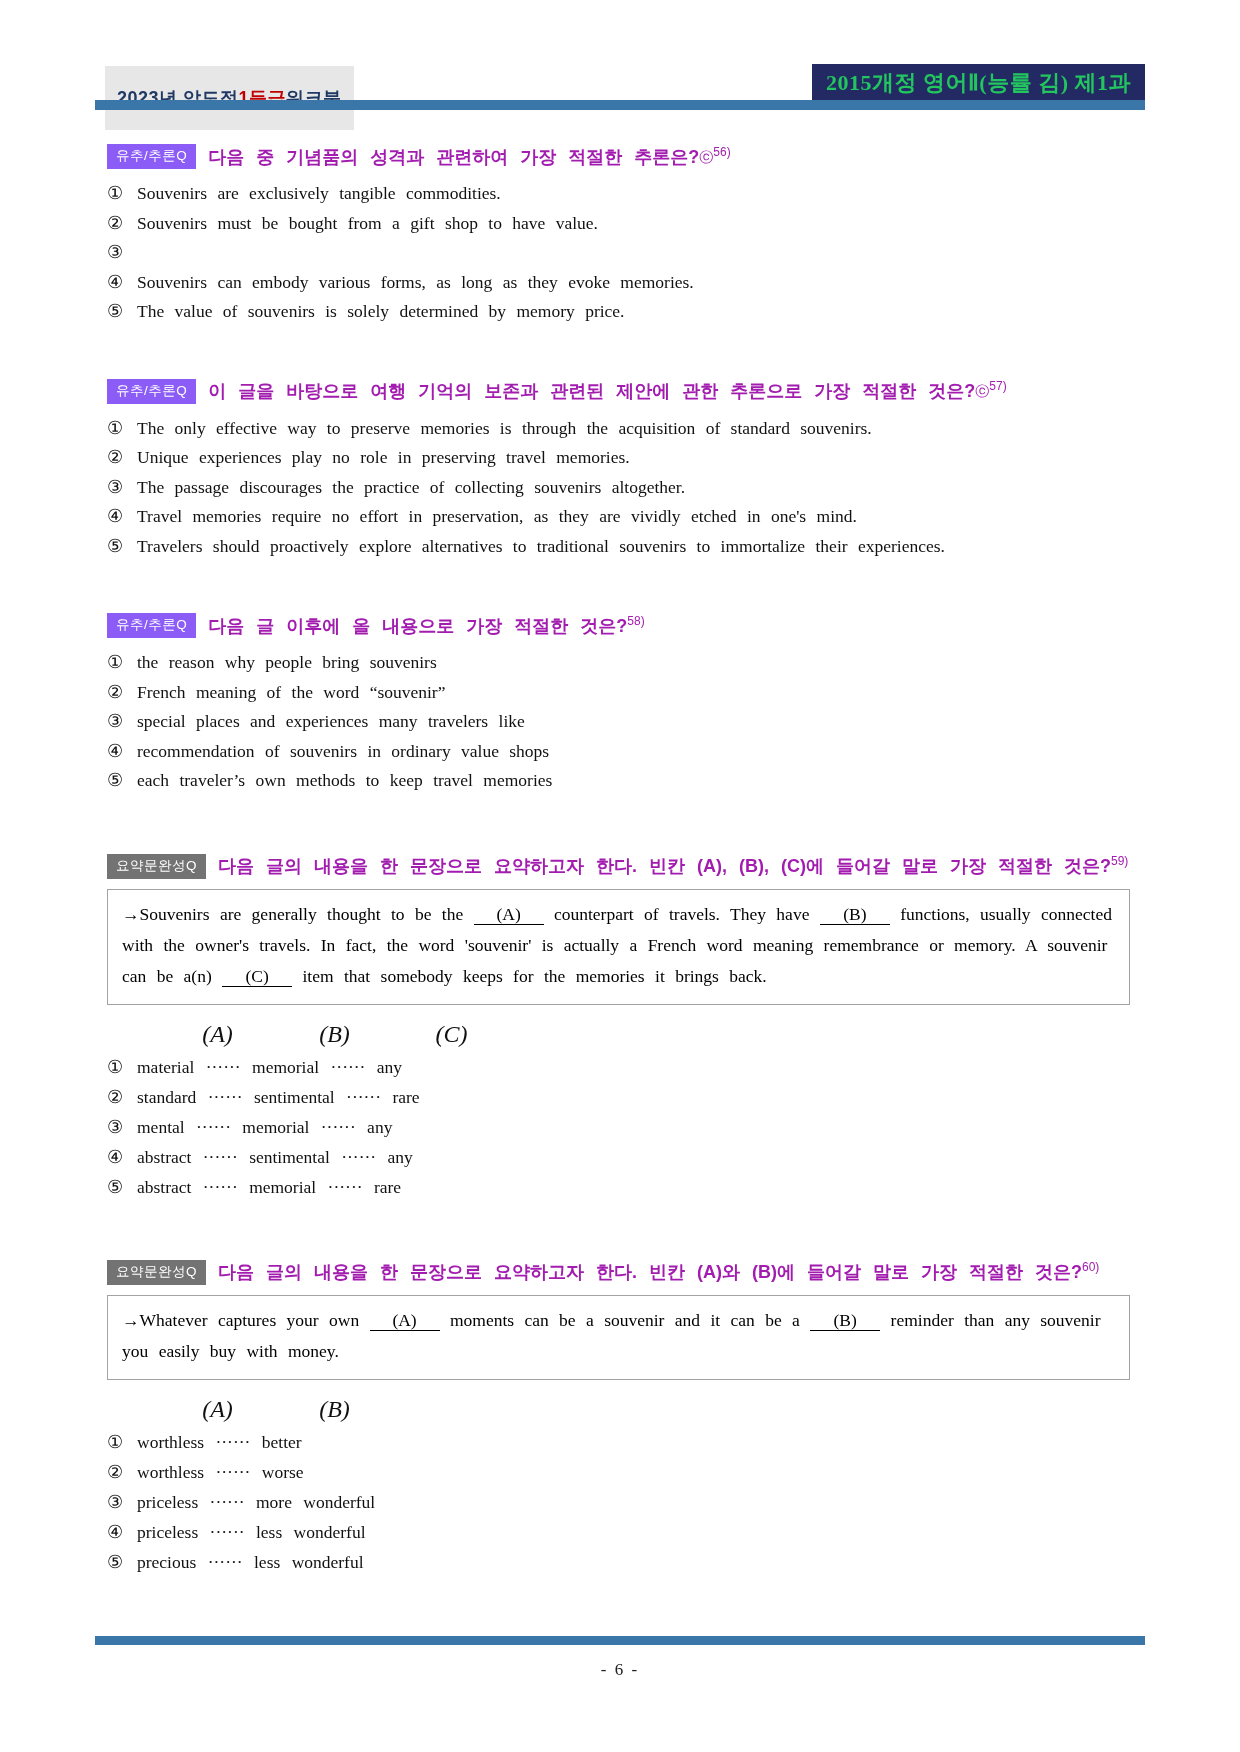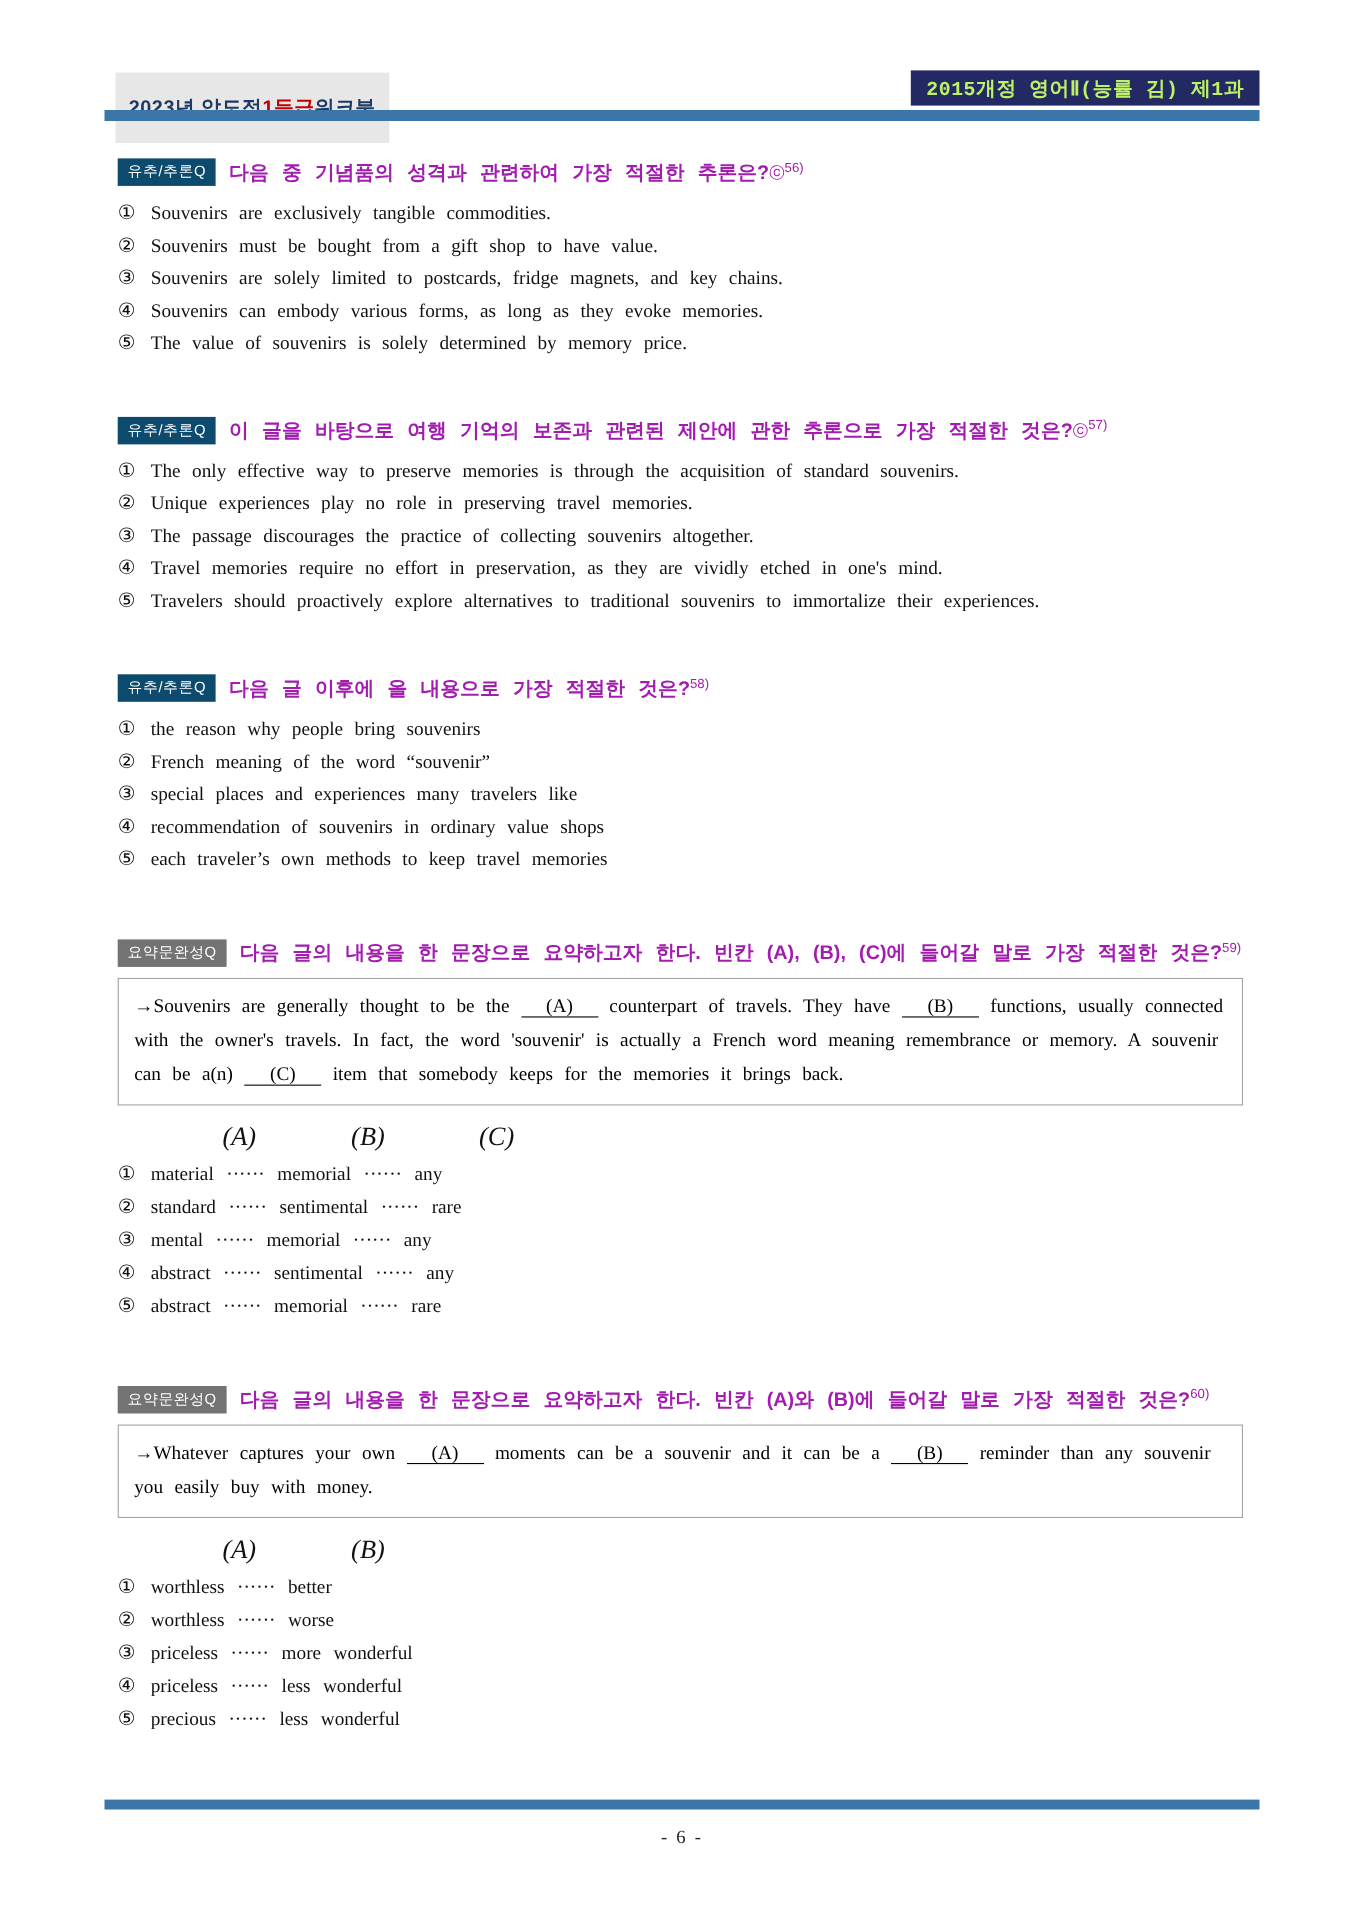--- a/index.html
+++ b/index.html
@@ -12,39 +12,39 @@
   .hdr-left {
     position:absolute; left:105px; top:66px;
     background:#e7e7e7; padding:20px 12px;
     font-family:"Liberation Sans", sans-serif; font-weight:bold; font-size:18px;
     color:#1f3864; letter-spacing:0.5px;
   }
   .hdr-left .hl { color:#c00000; }
   .hdr-right {
     position:absolute; right:95px; top:64px;
     background:#232a63; padding:4px 14px;
-    font-family:Liberation Mono, monospace; font-weight:bold; font-size:18px;
-    color:#bef264; letter-spacing:0.5px;
+    font-family:Liberation Serif, serif; font-weight:bold; font-size:22px;
+    color:#22c55e; letter-spacing:0.5px;
   }
   .rule { position:absolute; left:95px; width:1050px; height:10px; background:#3b76a9; }
   .rule-top { top:100px; }
   .rule-bottom { top:1636px; height:9px; }
   .page-num {
     position:absolute; left:0; right:0; top:1660px; text-align:center;
     font-size:17px; color:#222; letter-spacing:2px;
   }
   
   .main { position:absolute; left:107px; top:126px; width:1035px; }
   .qsec { margin-top:0; }
   .q-head { display:flex; align-items:center; gap:12px; margin-bottom:10px; }
   .badge {
     flex:0 0 auto; color:#fff; font-family:"Liberation Sans", sans-serif;
     font-size:13.5px; padding:3px 9px 4px; letter-spacing:0.5px;
   }
-  .badge.blue { background:#0c4a6e; }
+  .badge.blue { background:#8b5cf6; }
   .badge.gray { background:#737373; }
   .prompt {
     font-family:"Liberation Sans", sans-serif; font-weight:bold; font-size:18px;
     color:#a21caf; word-spacing:7px; white-space:nowrap;
   }
   .prompt .mark { font-size:14px; font-weight:normal; vertical-align:1px; }
   .prompt sup { font-size:12px; font-weight:normal; }
   .opt { display:flex; align-items:baseline; line-height:29.5px; font-size:17.5px; }
   .opt .num { flex:0 0 30px; font-size:18px; }
   .opt .txt { word-spacing:6px; }
@@ -86,21 +86,20 @@
       <div class="opt">
           <span class="num">①</span>
           <span class="txt">Souvenirs are exclusively tangible commodities.</span>
         </div>
       <div class="opt">
           <span class="num">②</span>
           <span class="txt">Souvenirs must be bought from a gift shop to have value.</span>
         </div>
       <div class="opt">
           <span class="num">③</span>
-          <span class="txt">Souvenirs are solely limited to postcards, fridge magnets, and key chains.</span>
         </div>
       <div class="opt">
           <span class="num">④</span>
           <span class="txt">Souvenirs can embody various forms, as long as they evoke memories.</span>
         </div>
       <div class="opt">
           <span class="num">⑤</span>
           <span class="txt">The value of souvenirs is solely determined by memory price.</span>
         </div>
     </div>

